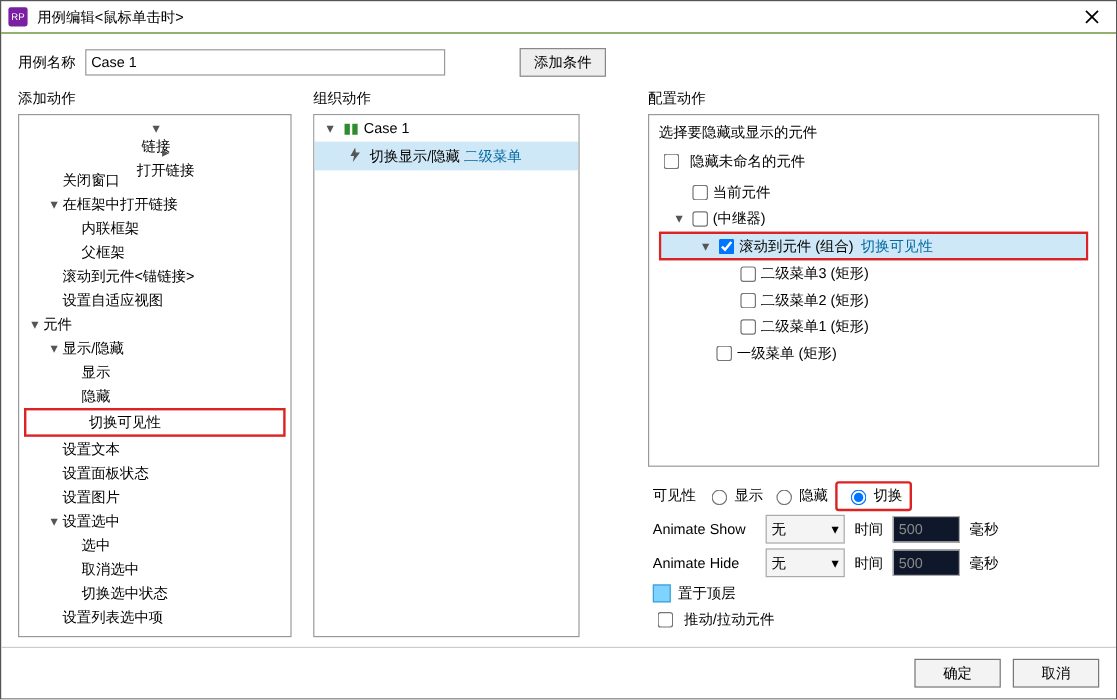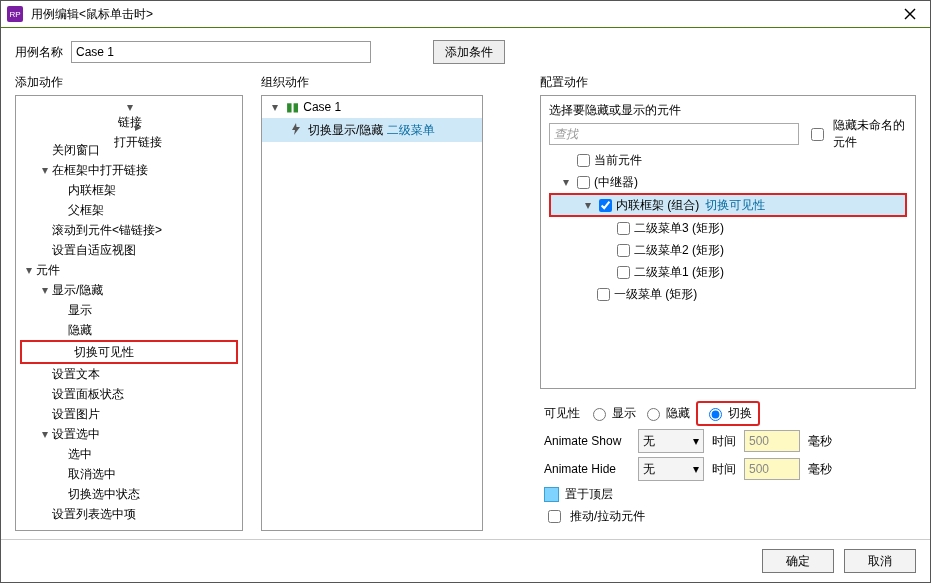--- a/index.html
+++ b/index.html
@@ -71,21 +71,21 @@
   .wt-hl { border:2px solid #d22; box-sizing:border-box; height:24px;}
 
   
   .cfg-bottom { padding: 10px 4px 4px 4px; }
   .cfg-line { display:flex; align-items:center; height:28px; gap:8px; }
   .radio-group { display:flex; align-items:center; gap:6px; }
   .radio-group label { display:flex; align-items:center; gap:3px; cursor:pointer;}
   .radio-hl { border:2px solid #d22; padding:2px 6px; border-radius:3px; }
   .combo { height:22px; border:1px solid #aaa; background:#f4f4f4; display:inline-flex; align-items:center; padding:0 4px; min-width:56px; justify-content:space-between; cursor:pointer;}
   .combo .caret { margin-left:6px; }
-  .num-input { width:46px; height:20px; border:1px solid #aaa; background:#fef9c3; color:#888; padding:0 4px; font:inherit;}
+  .num-input { width:46px; height:20px; border:1px solid #aaa; background:#0f172a; color:#888; padding:0 4px; font:inherit;}
   .chk-line { display:flex; align-items:center; gap:6px; height:22px;}
   .chk-blue { width:13px; height:13px; background:#7fd3ff; border:1px solid #3aa0d8;}
 
   
   .footer { height:42px; display:flex; align-items:center; justify-content:flex-end; gap:10px; padding: 0 14px; border-top:1px solid #ccc;}
   .footer .btn { width:72px; background:#f3f3f3; border:1px solid #777;}
 
   
   .tri-down::before { content:"▾"; }
   .tri-right::before { content:"▸"; }
@@ -231,21 +231,20 @@
         </div>
       </div>
     </div>
 
     <div class="col col-right">
       <div class="col-title">配置动作</div>
       <div class="right-inner">
         <div class="cfg-top">
           <div class="cfg-sub">选择要隐藏或显示的元件</div>
           <div class="cfg-search-row">
-            <input class="search-input" placeholder="查找" style="">
             <label class="chk-line">
               <input type="checkbox" class="chk" style="">
               <span>隐藏未命名的元件</span>
             </label>
           </div>
           <div class="widget-tree" id="widget-tree">
               <div class="wt-row">
                 <span class="wt-indent" style="width: 8px;"></span>
                 <span class="arrow blank"></span>
                 <input type="checkbox" class="chk wt-check" style="">
@@ -254,21 +253,21 @@
               <div class="wt-row">
                 <span class="wt-indent" style="width: 8px;"></span>
                 <span class="arrow tri-down"></span>
                 <input type="checkbox" class="chk wt-check" style="">
                 <span class="wt-label">(中继器)</span>
               </div>
               <div class="wt-row wt-sel wt-hl">
                 <span class="wt-indent" style="width: 28px;"></span>
                 <span class="arrow tri-down"></span>
                 <input type="checkbox" class="chk wt-check" checked="" style="">
-                <span class="wt-label">内联框架 (组合)</span>
+                <span class="wt-label">滚动到元件 (组合)</span>
                 <span class="green" style="margin-left: 4px;">切换可见性</span>
               </div>
               <div class="wt-row">
                 <span class="wt-indent" style="width: 48px;"></span>
                 <span class="arrow blank"></span>
                 <input type="checkbox" class="chk wt-check" style="">
                 <span class="wt-label">二级菜单3 (矩形)</span>
               </div>
               <div class="wt-row">
                 <span class="wt-indent" style="width: 48px;"></span>

